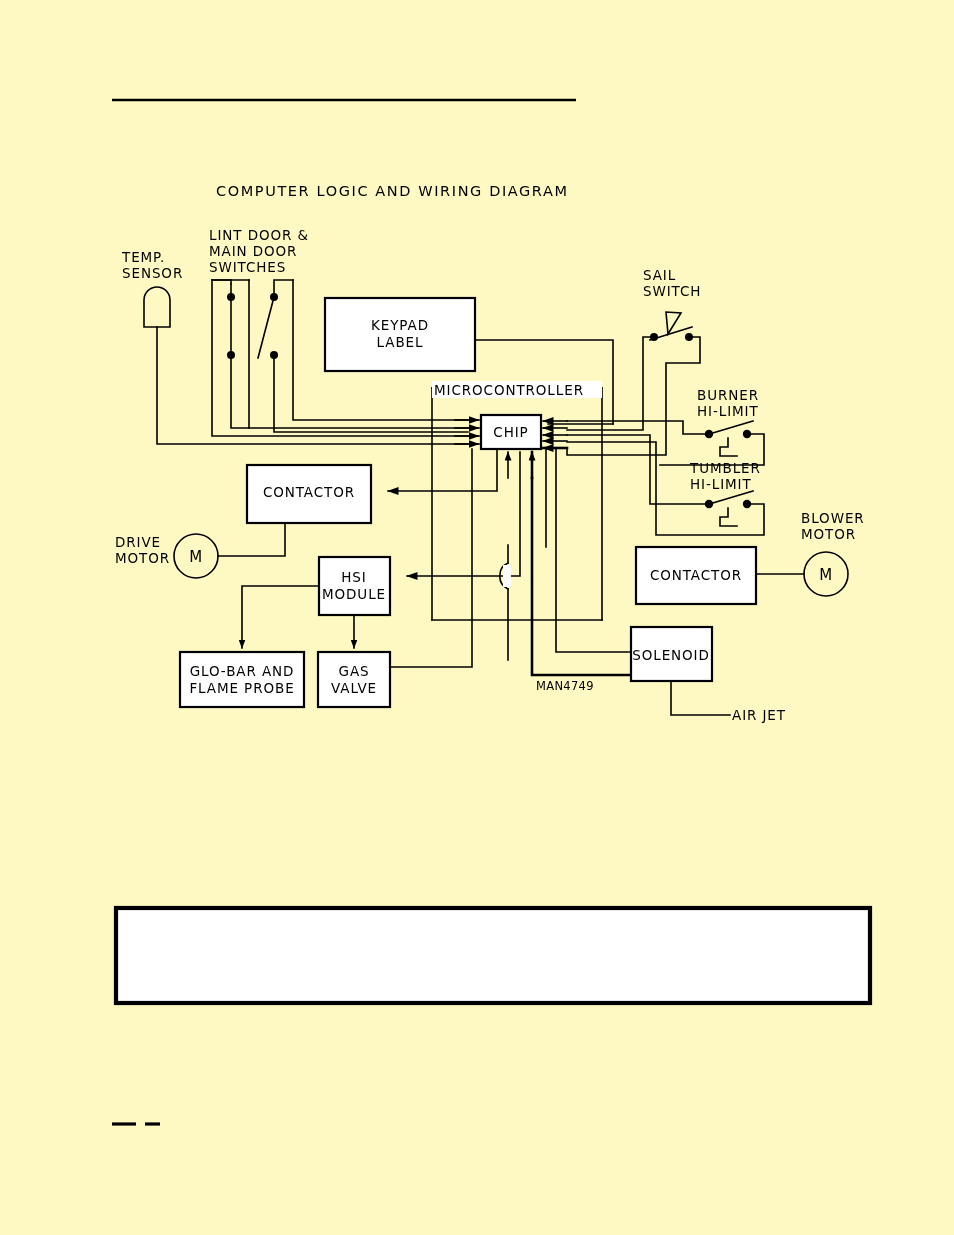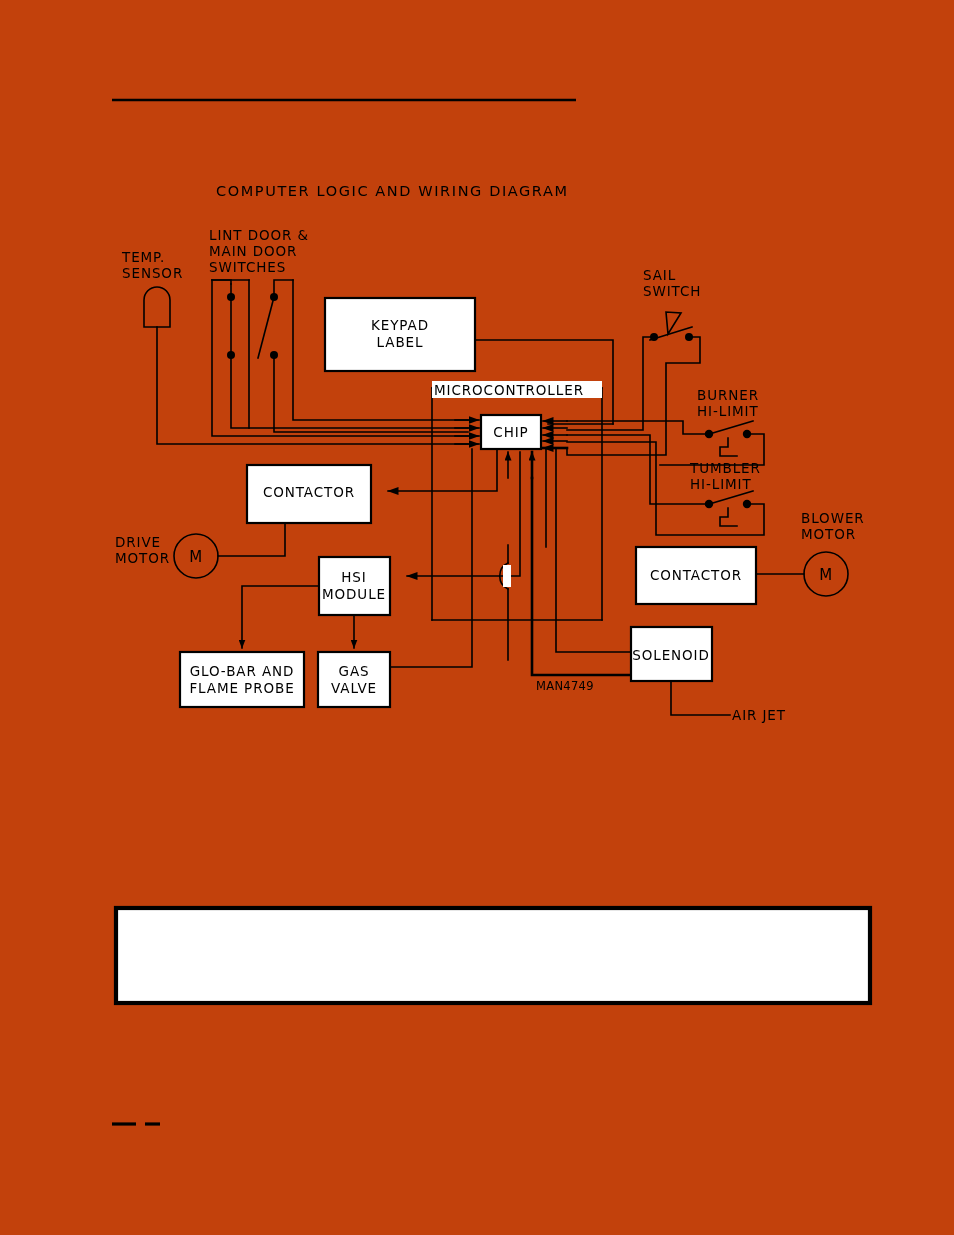--- a/index.html
+++ b/index.html
@@ -12,21 +12,21 @@
     height: 1235px;
     position: relative;
     font-family: "Liberation Sans", sans-serif;
     overflow: hidden;
   }
   #page {
     position: absolute;
     left: 0; top: 0;
     width: 954px;
     height: 1235px;
-    background: #c2410c;
+    background: #fef9c3;
   }
   svg.sheet {
     position: absolute;
     left: 0; top: 0;
     width: 954px;
     height: 1235px;
     display: block;
   }
   
   .wire { stroke: #000000; stroke-width: 1.6; fill: none; stroke-linecap: square; }

